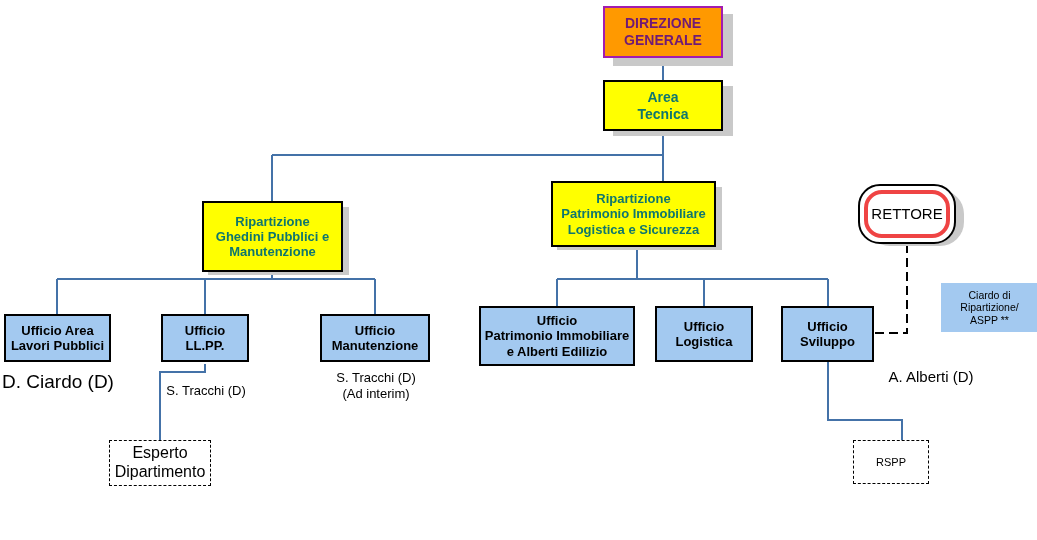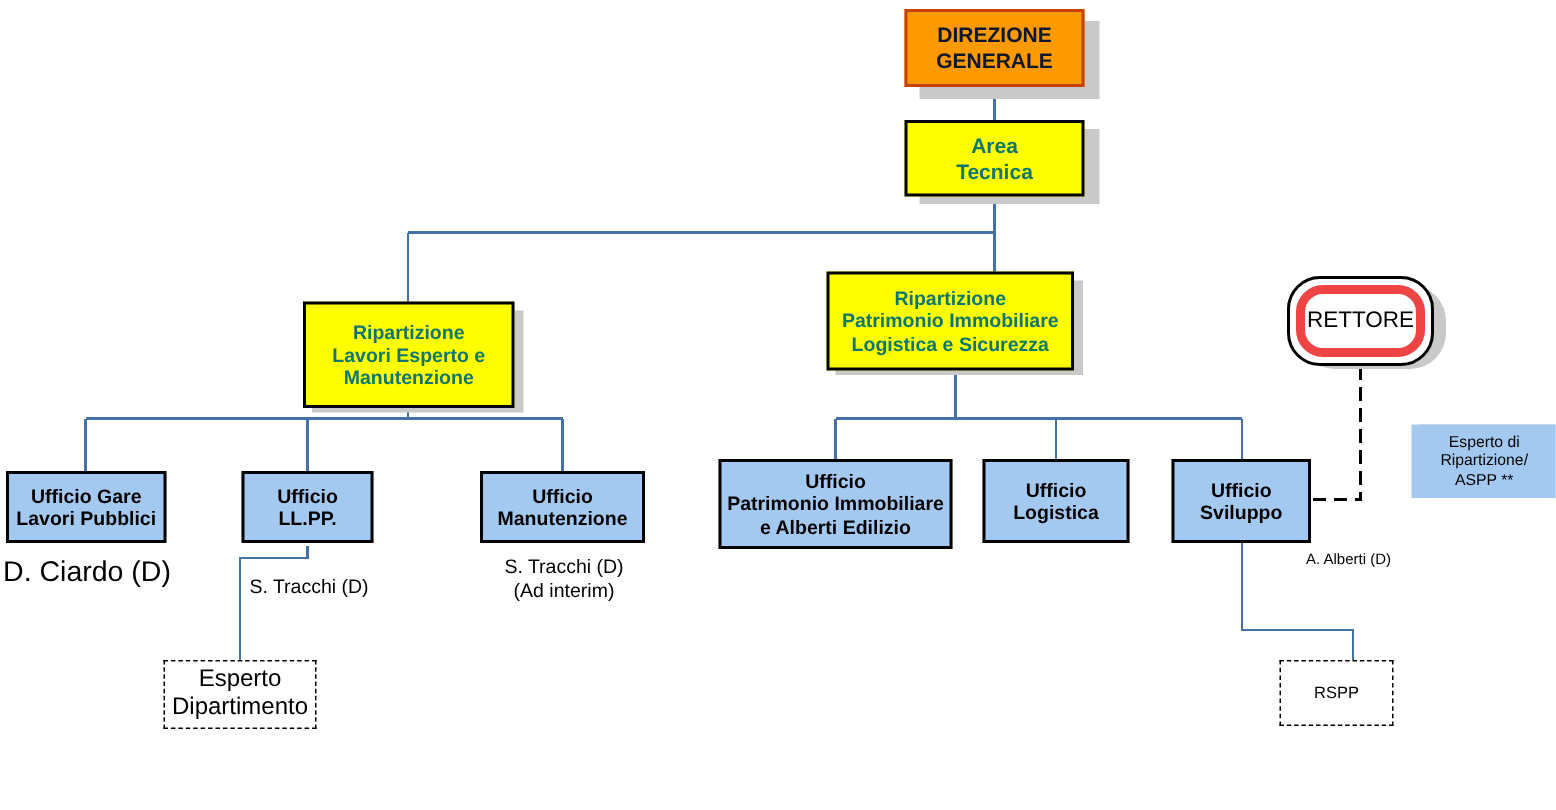--- a/index.html
+++ b/index.html
@@ -13,33 +13,33 @@
 
   svg.wires{position:absolute;left:0;top:0;width:1037px;height:540px;}
 
   .node{position:absolute;box-sizing:border-box;display:flex;align-items:center;
         justify-content:center;text-align:center;}
   .node .txt{display:block;line-height:1.18;}
 
   
   .shadow{position:absolute;background:#c9c9c9;}
 
-  .box-orange{background:#ff9900;border:2px solid #c2410c;font-weight:bold;color:#0f172a;}
+  .box-orange{background:#ff9900;border:2px solid #a21caf;font-weight:bold;color:#701a75;}
   .box-yellow{background:#ffff00;border:2px solid #000;font-weight:bold;color:#0f766e;}
   .box-blue{background:#a3c9f0;border:2px solid #000;font-weight:bold;color:#000;}
   .box-blue-noborder{background:#a3c9f0;border:none;color:#000;font-weight:normal;}
   .box-dashed{background:#ffffff;border:1px dashed #000;color:#000;font-weight:normal;}
 
   .rettore{
     background:#ffffff;border:2px solid #000;border-radius:22px;color:#000;
     font-weight:normal;
   }
   .rettore-inner{
     position:absolute;left:4px;top:4px;right:4px;bottom:4px;
-    border:6px solid #ef4444;border-radius:18px;
+    border:4px solid #ef4444;border-radius:18px;
     display:flex;align-items:center;justify-content:center;
   }
   .rettore-shadow{position:absolute;background:#c9c9c9;border-radius:24px;}
 
   .caption{position:absolute;color:#000;font-weight:normal;text-align:center;
            line-height:1.25;}
 </style>
 </head>
 <body>
 
@@ -96,42 +96,42 @@
   <div class="node box-yellow" style="left:603px;top:80px;width:120px;height:51px;font-size:14px;">
     <span class="txt">
       <span>Area</span><br>
       <span>Tecnica</span>
     </span>
   </div>
 
   <div class="node box-yellow" style="left:202px;top:201px;width:141px;height:71px;font-size:13px;">
     <span class="txt">
       <span>Ripartizione</span><br>
-      <span>Lavori Esperto e</span><br>
+      <span>Ghedini Pubblici e</span><br>
       <span>Manutenzione</span>
     </span>
   </div>
 
   <div class="node box-yellow" style="left:551px;top:181px;width:165px;height:66px;font-size:13px;">
     <span class="txt">
       <span>Ripartizione</span><br>
       <span>Patrimonio Immobiliare</span><br>
       <span>Logistica e Sicurezza</span>
     </span>
   </div>
 
   <div class="node rettore" style="left:858px;top:184px;width:98px;height:60px;font-size:15px;">
     <span class="rettore-inner">
       <span class="txt">RETTORE</span>
     </span>
   </div>
 
   <div class="node box-blue" style="left:4px;top:314px;width:107px;height:48px;font-size:13px;">
     <span class="txt">
-      <span>Ufficio Gare</span><br>
+      <span>Ufficio Area</span><br>
       <span>Lavori Pubblici</span>
     </span>
   </div>
 
   <div class="node box-blue" style="left:161px;top:314px;width:88px;height:48px;font-size:13px;">
     <span class="txt">
       <span>Ufficio</span><br>
       <span>LL.PP.</span>
     </span>
   </div>
@@ -160,21 +160,21 @@
 
   <div class="node box-blue" style="left:781px;top:306px;width:93px;height:56px;font-size:13px;">
     <span class="txt">
       <span>Ufficio</span><br>
       <span>Sviluppo</span>
     </span>
   </div>
 
   <div class="node box-blue-noborder" style="left:941px;top:283px;width:97px;height:49px;font-size:10.5px;">
     <span class="txt">
-      <span>Esperto di</span><br>
+      <span>Ciardo di</span><br>
       <span>Ripartizione/</span><br>
       <span>ASPP **</span>
     </span>
   </div>
 
   <div class="node box-dashed" style="left:109px;top:440px;width:102px;height:46px;font-size:16px;">
     <span class="txt">
       <span>Esperto</span><br>
       <span>Dipartimento</span>
     </span>
@@ -187,15 +187,15 @@
   <div class="caption" style="left:0px;top:370px;width:116px;font-size:19px;">D. Ciardo (D)</div>
 
   <div class="caption" style="left:150px;top:383px;width:112px;font-size:13px;">S. Tracchi (D)</div>
 
   <div class="caption" style="left:318px;top:370px;width:116px;font-size:13px;">
     <span>S. Tracchi (D)</span><br>
     <span>(Ad interim)</span>
   </div>
 
 
-  <div class="caption" style="left:840px;top:368px;width:118px;font-size:10px;">A. Alberti  (D)</div>
+  <div class="caption" style="left:872px;top:368px;width:118px;font-size:15px;">A. Alberti  (D)</div>
 
 </div>
 
 </body></html>

